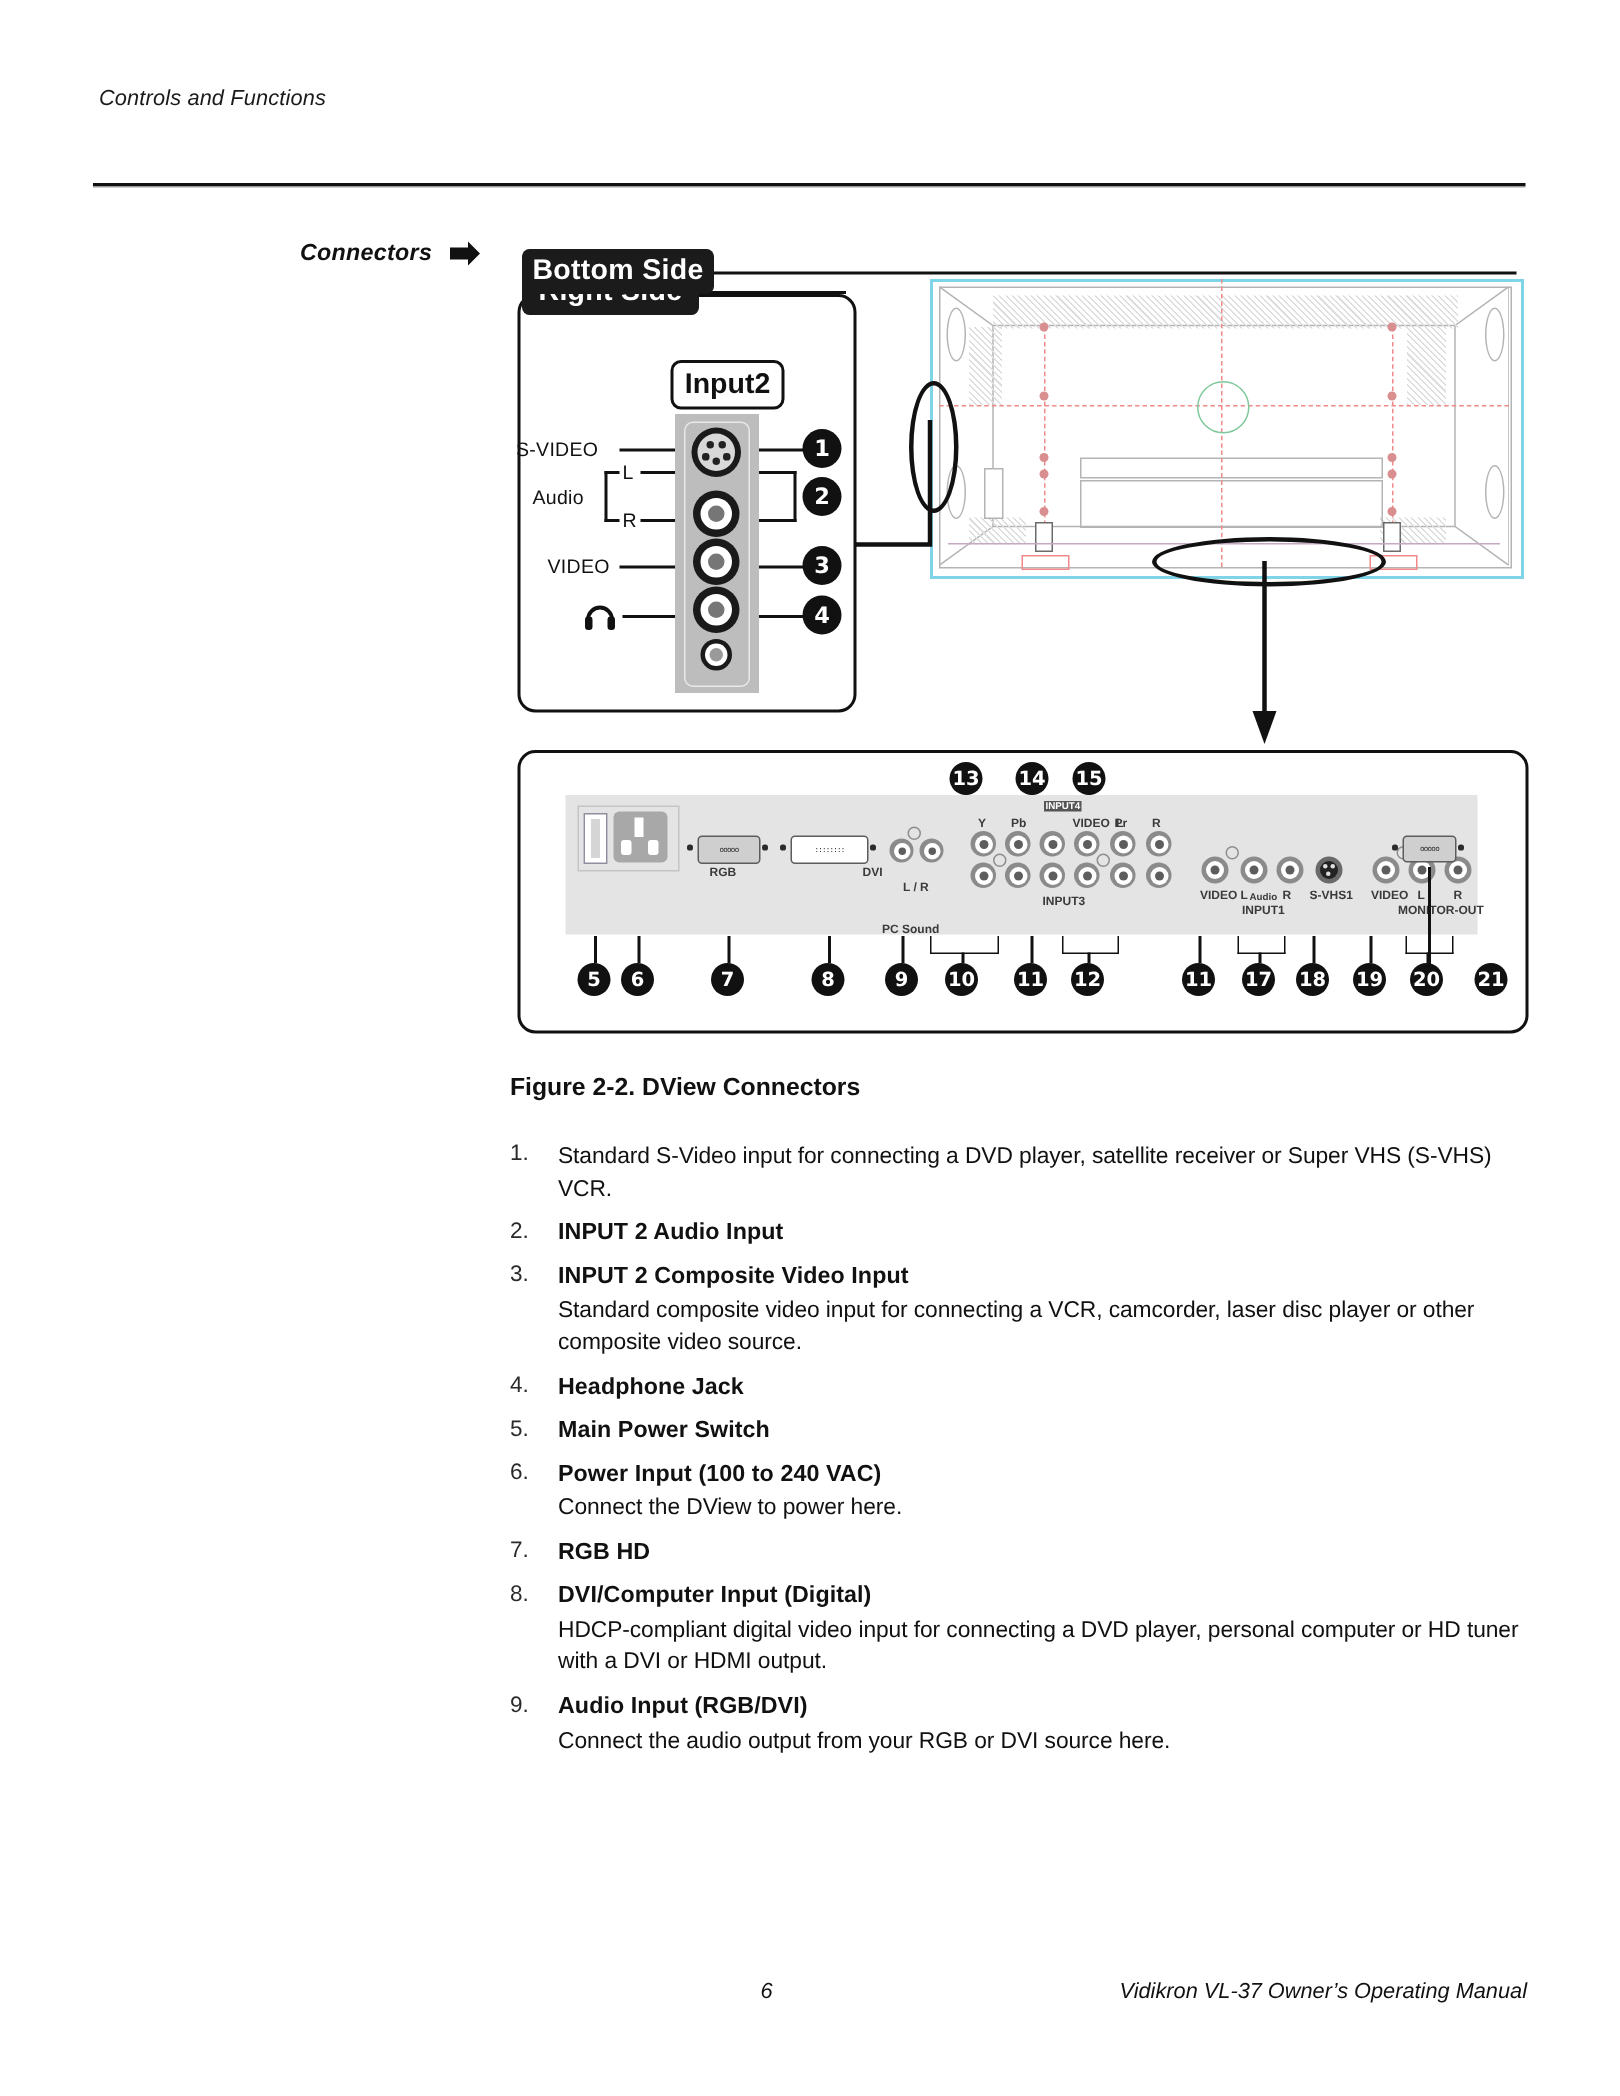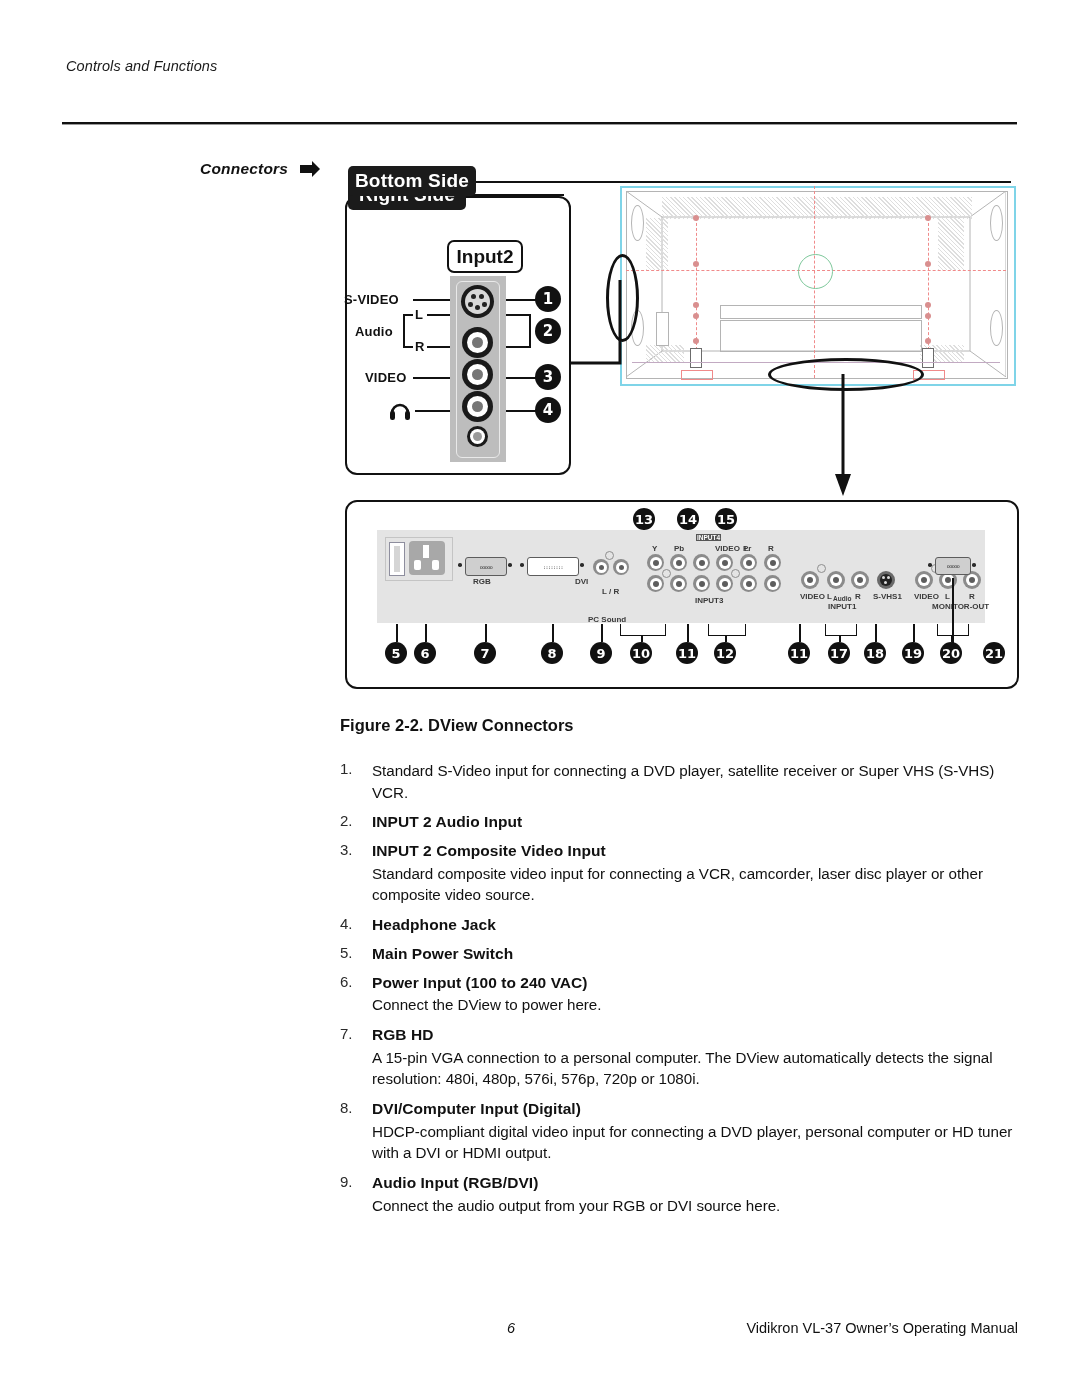--- a/index.html
+++ b/index.html
@@ -63,21 +63,21 @@
     background:#1a1a1a;display:flex;align-items:center;justify-content:center;
   }
   .jack-rca i{
     display:block;border-radius:50%;background:#fff;
     display:flex;align-items:center;justify-content:center;
   }
   .jack-rca i u{display:block;border-radius:50%;background:#767676;}
 
   .lead{position:absolute;background:#111;height:2px;}
   .leadv{position:absolute;background:#111;width:2px;}
-  .jlabel{position:absolute;font-weight:bold;font-size:13px;letter-spacing:.2px;}
+  .jlabel{position:absolute;font-weight:normal;font-size:13px;letter-spacing:.2px;}
 
   .bullet{
     position:absolute;border-radius:50%;background:#111;color:#fff;
     display:flex;align-items:center;justify-content:center;font-weight:bold;
     font-family:"DejaVu Sans", sans-serif;
   }
 
   
   #bottom-panel{left:5px;top:320px;width:670px;height:185px;}
   #bottom-tab{left:8px;top:-14px;width:128px;height:30px;font-size:19px;}
@@ -117,21 +117,21 @@
   #figure-caption{left:340px;top:716px;font-size:16.5px;font-weight:bold;}
   #list{left:340px;top:758px;width:682px;}
   .li{position:relative;margin-bottom:9px;}
   .li-num{position:absolute;left:0;top:0;width:26px;font-size:15px;color:#2a2a2a;}
   .li-body{margin-left:32px;}
   .li-title{font-weight:bold;font-size:15.5px;letter-spacing:.05px;line-height:1.28;}
   .li-desc{font-size:15.2px;line-height:1.42;margin-top:2px;letter-spacing:-.05px;}
 
   
   #footer-page{left:507px;top:1320px;font-style:italic;font-size:14.5px;}
-  #footer-title{right:62px;top:1320px;font-size:14.5px;}
+  #footer-title{right:62px;top:1320px;font-style:italic;font-size:14.5px;}
 </style>
 </head>
 <body>
 
 <div class="abs" id="running-head">Controls and Functions</div>
 <div class="abs" id="header-rule"></div>
 
 <div class="abs" id="connectors-label">Connectors</div>
 <svg class="abs" id="connectors-arrow" viewBox="0 0 22 20">
   <path d="M1 6 L13 6 L13 2 L21 10 L13 18 L13 14 L1 14 Z" fill="#111"></path>
@@ -547,21 +547,20 @@
     <span class="li-num">6.</span>
     <div class="li-body">
       <div class="li-title">Power Input (100 to 240 VAC)</div>
       <div class="li-desc">Connect the DView to power here.</div>
     </div>
   </div>
   <div class="li">
     <span class="li-num">7.</span>
     <div class="li-body">
       <div class="li-title">RGB HD</div>
-      <div class="li-desc">A 15-pin VGA connection to a personal computer. The DView automatically detects the signal resolution: 480i, 480p, 576i, 576p, 720p or 1080i.</div>
     </div>
   </div>
   <div class="li">
     <span class="li-num">8.</span>
     <div class="li-body">
       <div class="li-title">DVI/Computer Input (Digital)</div>
       <div class="li-desc">HDCP-compliant digital video input for connecting a DVD player, personal computer or HD tuner with a DVI or HDMI output.</div>
     </div>
   </div>
   <div class="li">

